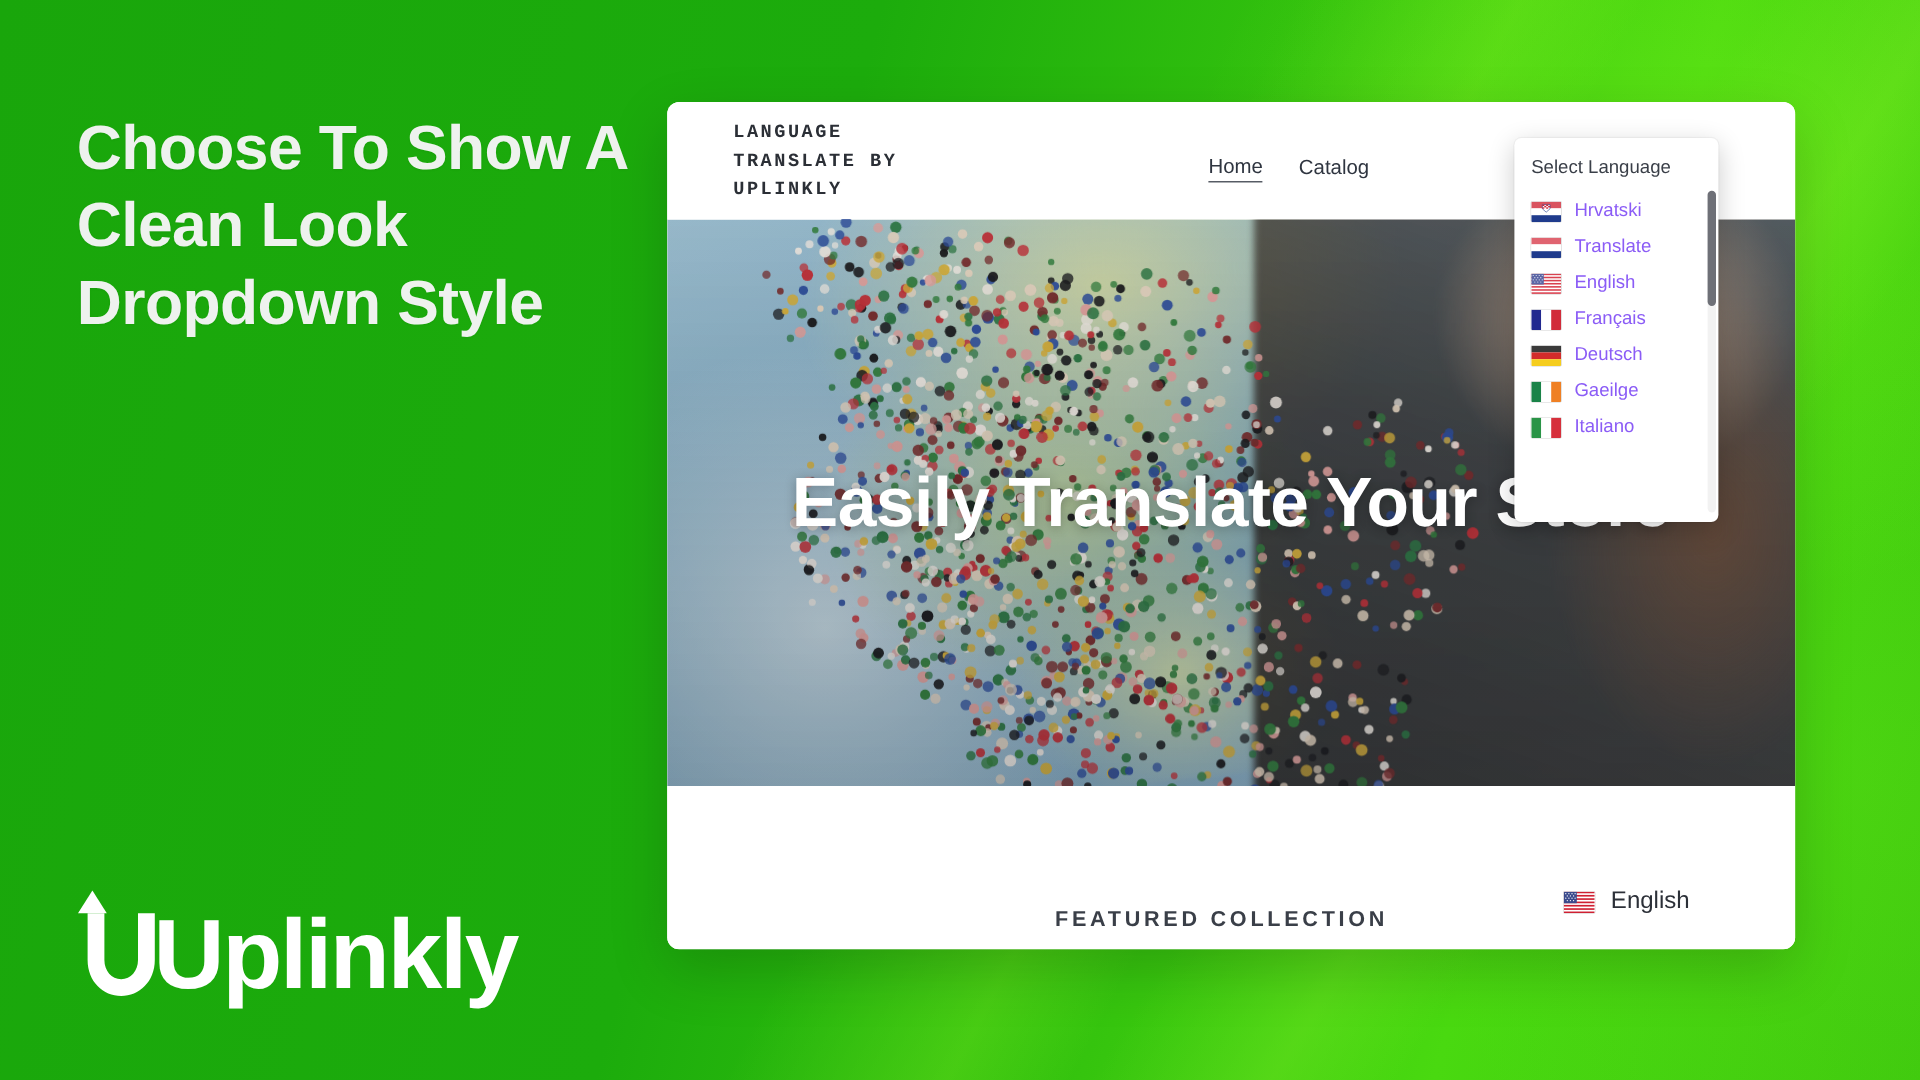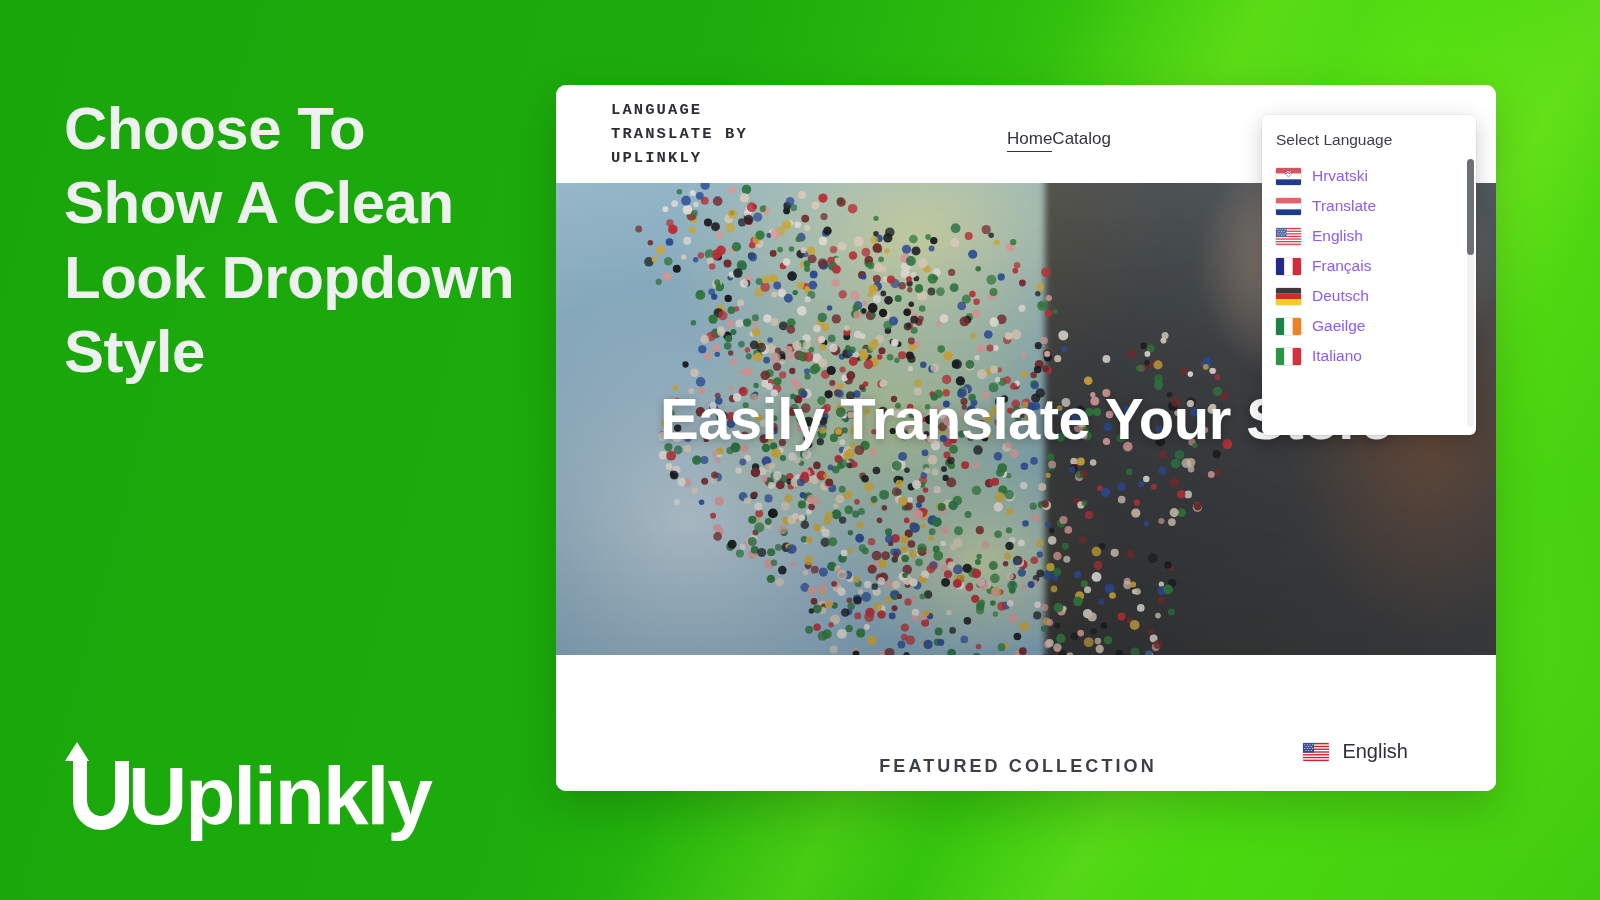--- a/index.html
+++ b/index.html
@@ -30,21 +30,21 @@
       radial-gradient(ellipse 680px 560px at 88% 18%, rgba(140,250,30,0.30), rgba(0,0,0,0) 62%),
       radial-gradient(ellipse 620px 700px at 97% 72%, rgba(110,235,25,0.24), rgba(0,0,0,0) 64%);
   }
 
   
   .headline {
     position:absolute;
     left:64px; top:92px;
     width:470px;
     color:#eef2ee;
-    font-size:60px;
+    font-size:52px;
     line-height:1.24;
     font-weight:700;
     letter-spacing:-0.5px;
     text-shadow:0 1px 2px rgba(0,0,0,0.06);
   }
 
   
   .logo {
     position:absolute;
     left:60px; bottom:66px;
@@ -87,21 +87,22 @@
     font-weight:700;
     letter-spacing:2.1px;
     color:#2b2f36;
     line-height:1.55;
     width:200px;
     text-transform:uppercase;
     font-family:Liberation Mono, monospace;
   }
   .store-nav {
     display:flex;
-    align-items:flex-start;
+    align-items:flex-end;
+    gap:30px;
     margin-left:196px;
     margin-top:12px;
   }
   .nav-link {
     font-size:17px;
     color:#2f3540;
     text-decoration:none;
     padding-bottom:2px;
   }
   .nav-link.active { border-bottom:1.5px solid #2f3540; }
@@ -194,21 +195,21 @@
   }
   .lang-pill .pill-label {
     font-size:20px;
     color:#2c3038;
   }
 
   
   .lang-dropdown {
     position:absolute;
     left:1262px; top:115px;
-    width:214px; height:320px;
+    width:170px; height:320px;
     background:#ffffff;
     border-radius:6px;
     box-shadow:0 6px 22px rgba(0,0,0,0.20), 0 0 0 1px rgba(0,0,0,0.04);
     padding:16px 0 10px 0;
     overflow:hidden;
     z-index:30;
   }
   .lang-dropdown-title {
     font-size:15.5px;
     color:#3a3f48;

